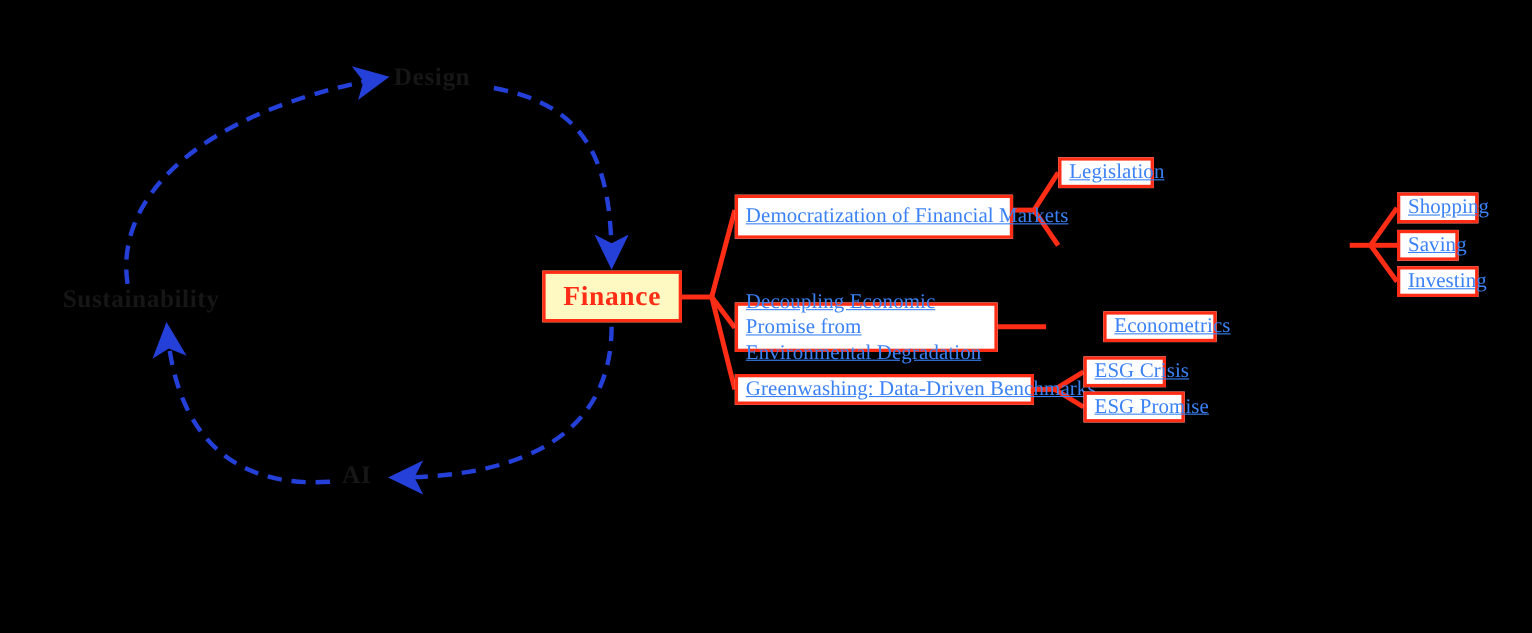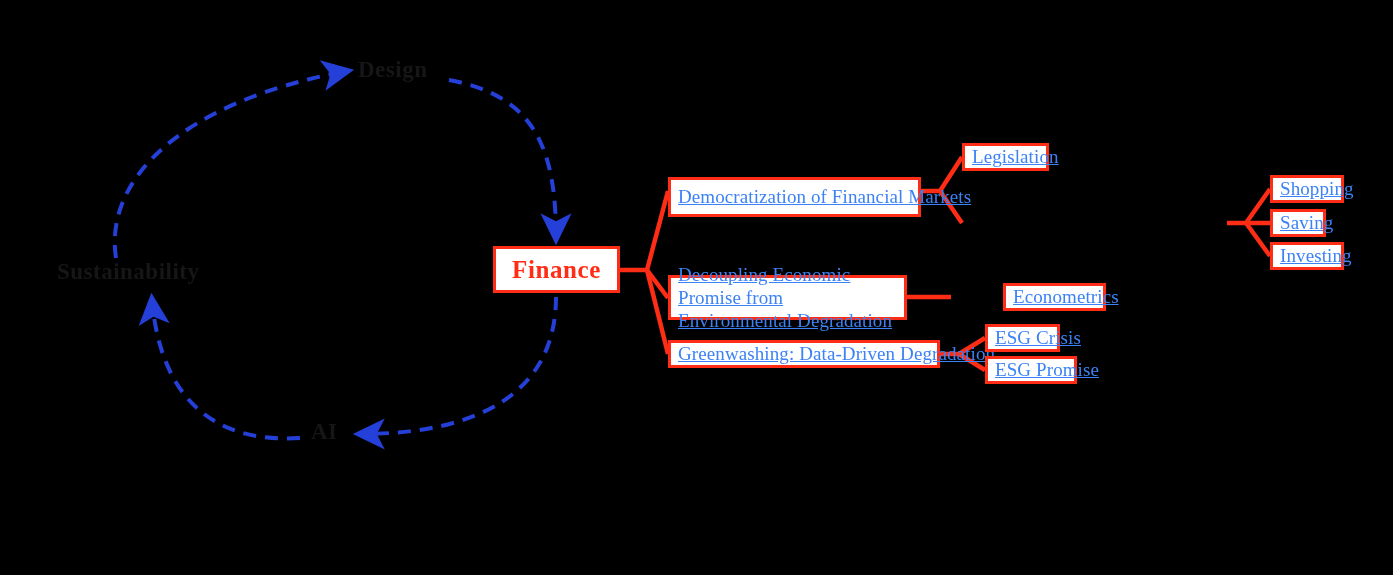--- a/index.html
+++ b/index.html
@@ -40,21 +40,21 @@
     text-decoration: underline;
   }
   .node.multiline {
     white-space: pre-line;
     align-items: center;
     line-height: 1.22;
   }
   .hub {
     position: absolute;
     box-sizing: border-box;
-    background: #ffffff;
+    background: #fef9c3;
     border: 3px solid #ff2d15;
     color: #ff2d15;
     font-family: "Liberation Serif", "DejaVu Serif", serif;
     font-weight: bold;
     font-size: 25px;
     letter-spacing: 0.6px;
     display: flex;
     align-items: center;
     justify-content: center;
     text-align: center;
@@ -127,21 +127,21 @@
 
   <div class="cycle-label" style="left:311px; top:419px;">AI</div>
 
   <div class="hub" style="left:493px; top:246px; width:127px; height:47px;">Finance</div>
 
   <div class="node" style="left:668px; top:177px; width:253px; height:40px;">Democratization of Financial Markets</div>
 
   <div class="node multiline" style="left:668px; top:275px; width:239px; height:45px;">Decoupling Economic Promise from
 Environmental Degradation</div>
 
-  <div class="node" style="left:668px; top:340px; width:272px; height:28px;">Greenwashing: Data-Driven Degradation</div>
+  <div class="node" style="left:668px; top:340px; width:272px; height:28px;">Greenwashing: Data-Driven Benchmarks</div>
 
   <div class="node" style="left:962px; top:143px; width:87px; height:28px;">Legislation</div>
 
 
   <div class="node" style="left:1003px; top:283px; width:103px; height:28px;">Econometrics</div>
 
 
   <div class="node" style="left:985px; top:324px; width:75px; height:28px;">ESG Crisis</div>
 
   <div class="node" style="left:985px; top:356px; width:92px; height:28px;">ESG Promise</div>

